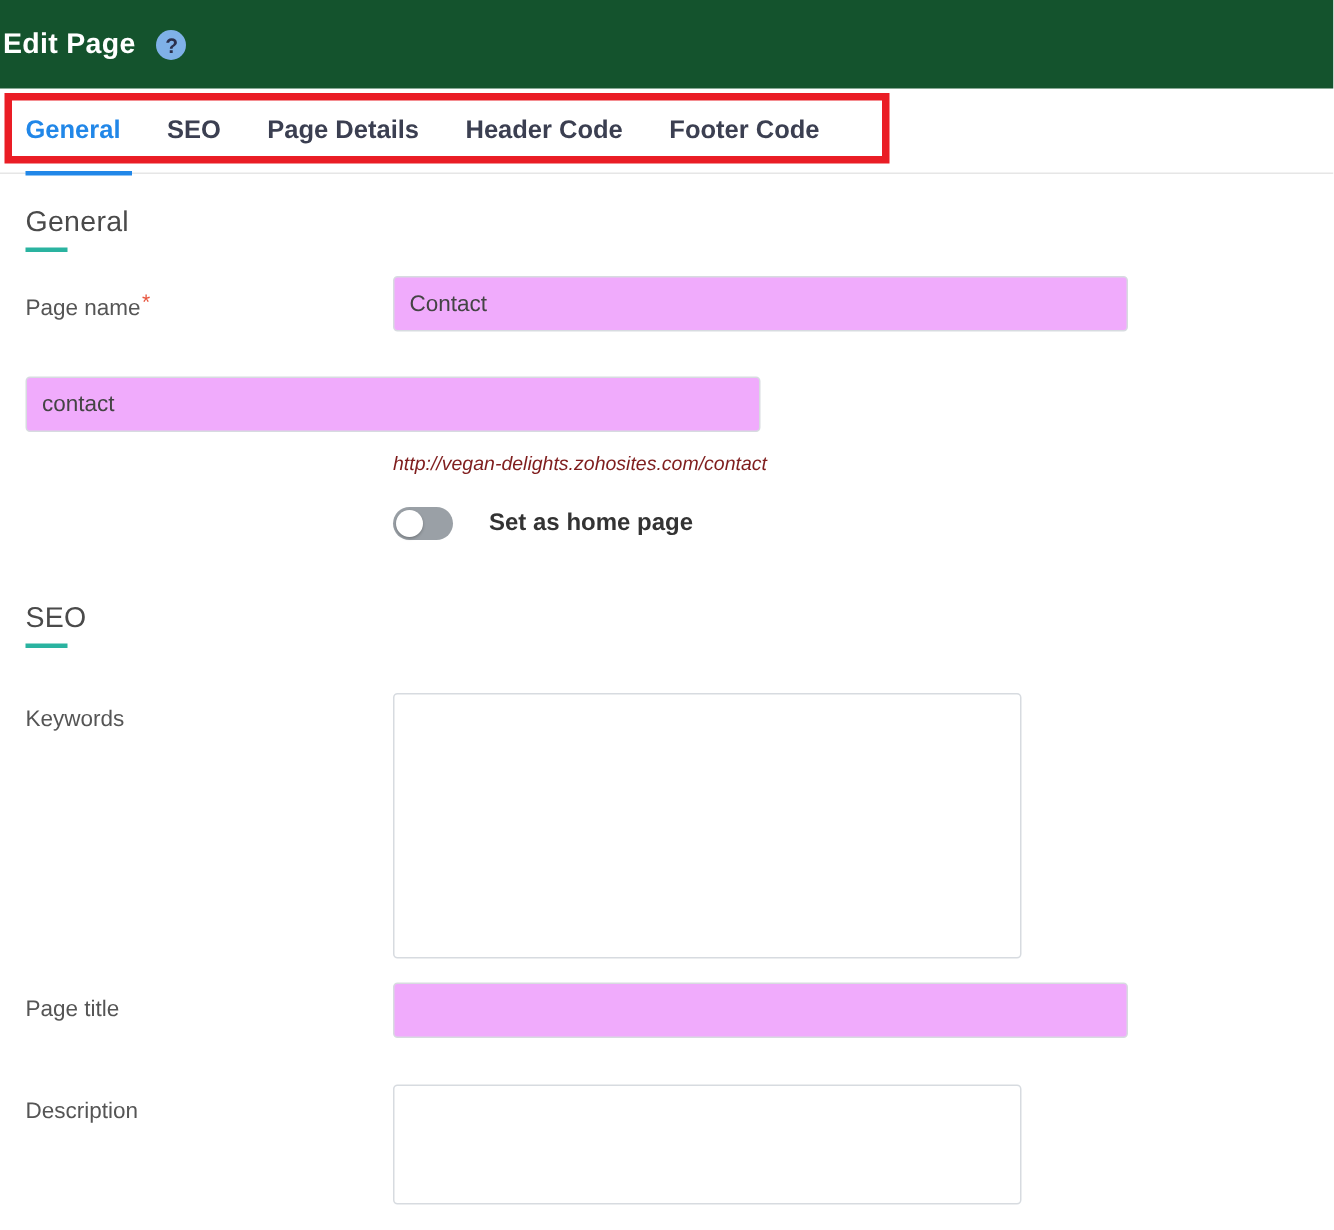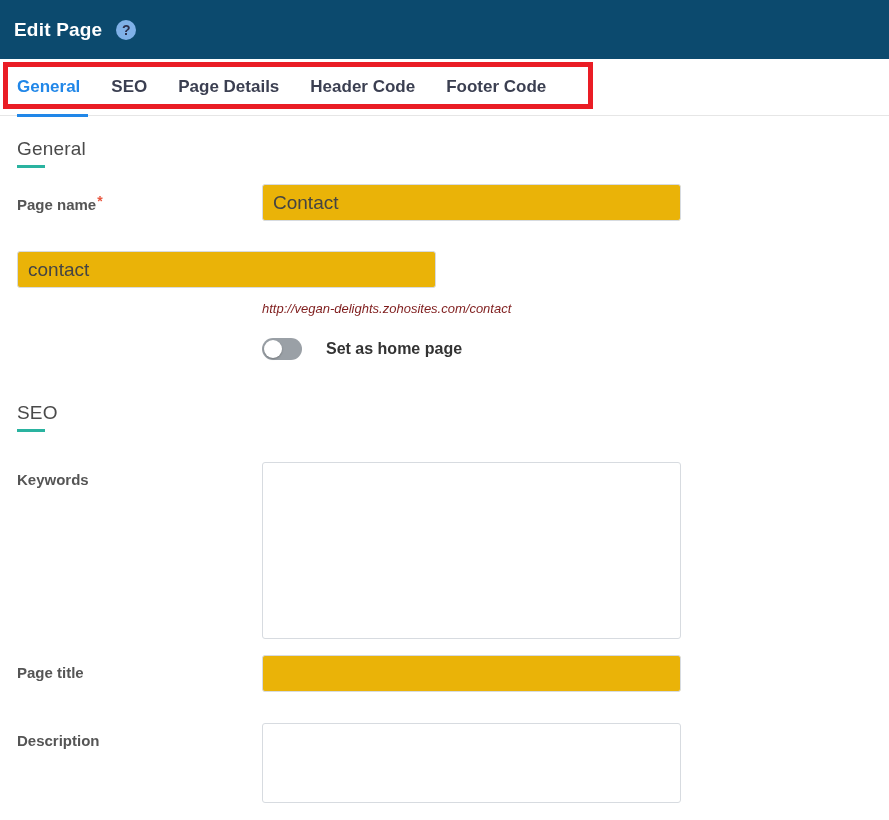--- a/index.html
+++ b/index.html
@@ -1,21 +1,21 @@
 <!DOCTYPE html>
 <html><head>
 <meta charset="utf-8">
 <style>
   * { margin: 0; padding: 0; box-sizing: border-box; }
   html, body { width: 889px; height: 820px; overflow: hidden; background: #ffffff;
     font-family: "Liberation Sans", sans-serif; }
 
   
-  .topbar { height: 59px; background: #0c4a6e; display: flex; align-items: center;
-    padding-left: 14px; }
+  .topbar { height: 59px; background: #14532d; display: flex; align-items: center;
+    padding-left: 2px; }
   .topbar-title { color: #ffffff; font-size: 19px; font-weight: 700; letter-spacing: .2px; }
   .help-icon { width: 20px; height: 20px; border-radius: 50%; background: #7fb1e8;
     margin-left: 14px; display: flex; align-items: center; justify-content: center;
     color: #2b2f4c; font-size: 14px; font-weight: 700; cursor: pointer; }
 
   
   .tabbar { position: relative; height: 57px; border-bottom: 1px solid #e6e6e6; }
   .tabs { display: flex; align-items: center; height: 100%; padding-left: 17px; gap: 31px; }
   .tab { font-size: 17px; font-weight: 600; color: #3b3f51; cursor: pointer; white-space: nowrap; }
   .tab.active { color: #2187e8; }
@@ -23,26 +23,26 @@
     border: 5px solid #ea1d25; pointer-events: none; }
   .tab-indicator { position: absolute; left: 17px; bottom: -2px; width: 71px; height: 3px;
     background: #2187e8; }
 
   
   .content { padding-left: 17px; }
   .section-heading { margin-top: 22px; font-size: 19px; color: #4a4a4a; letter-spacing: .2px; }
   .section-underline { width: 28px; height: 3px; background: #2ab3a0; margin-top: 5px; }
 
   .form-row { display: flex; align-items: flex-start; }
-  .field-label { width: 245px; padding-top: 9px; font-size: 15px; color: #555555; font-weight: bold; }
+  .field-label { width: 245px; padding-top: 9px; font-size: 15px; color: #555555; }
   .required-star { color: #e8553e; font-size: 14px; vertical-align: 4px; margin-left: 1px; }
 
-  .text-input { width: 419px; height: 37px; border: 1px solid #d7dbe0; border-radius: 3px;
-    padding: 0 10px; font-size: 19px; color: #444444; outline: none;
-    font-family: "Liberation Sans", sans-serif; background: #eab308; }
+  .text-input { width: 490px; height: 37px; border: 1px solid #d7dbe0; border-radius: 3px;
+    padding: 0 10px; font-size: 15px; color: #444444; outline: none;
+    font-family: "Liberation Sans", sans-serif; background: #f0abfc; }
   .textarea-input { width: 419px; border: 1px solid #d7dbe0; border-radius: 3px;
     padding: 8px 10px; font-size: 15px; color: #444444; outline: none; resize: none;
     font-family: "Liberation Sans", sans-serif; background: #fff; }
 
   .row-page-name { margin-top: 16px; }
   .row-page-url  { margin-top: 30px; }
 
   .helper-text { font-size: 13px; color: #7f1d1d; font-style: italic; }
   .url-helper { margin-left: 245px; margin-top: 13px; }
 

